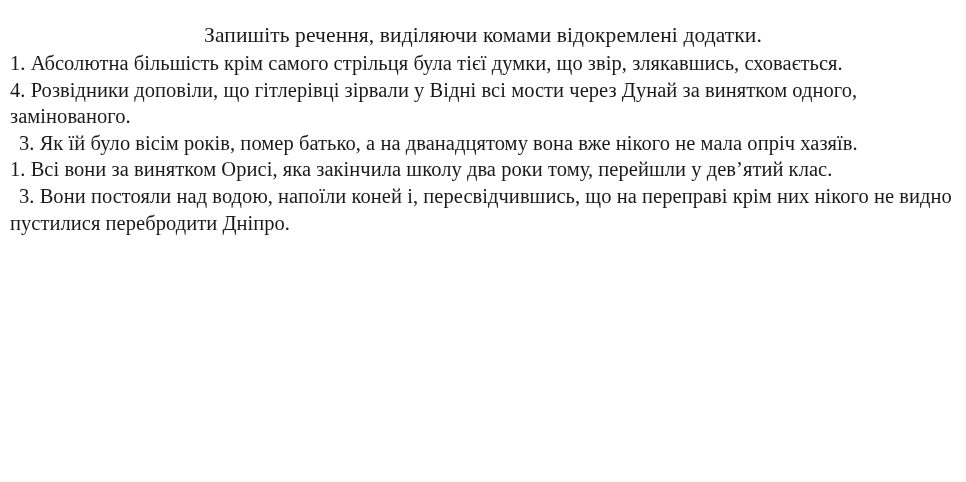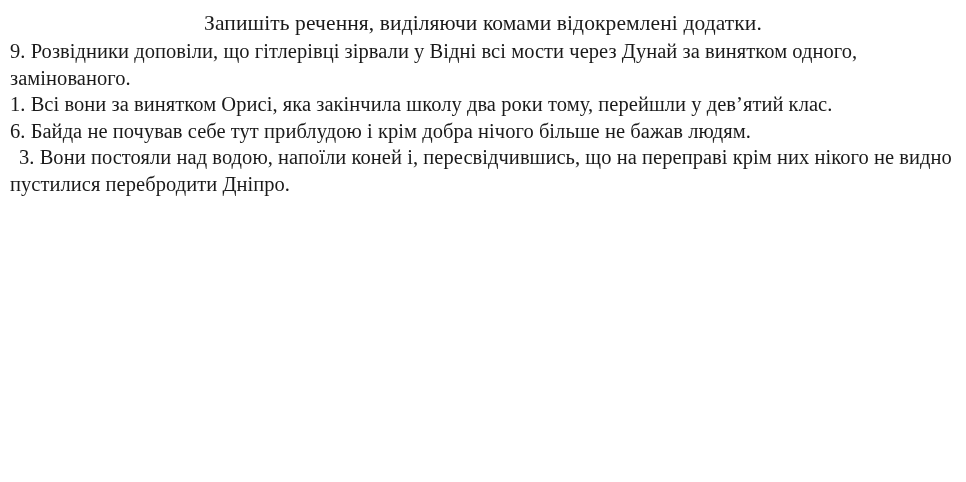--- a/index.html
+++ b/index.html
@@ -11,21 +11,21 @@
     height: 482px;
     background: #ffffff;
     font-family: "Liberation Serif", "DejaVu Serif", serif;
     color: #1a1a1a;
     overflow: hidden;
   }
   .page {
     width: 966px;
     height: 482px;
     box-sizing: border-box;
-    padding: 10px 10px 0 10px;
+    padding: 22px 10px 0 10px;
   }
   .title {
     font-size: 21.5px;
     line-height: 27px;
     text-align: center;
     font-weight: normal;
     margin: 0 0 1px 0;
     padding: 0 10px;
     letter-spacing: 0.1px;
   }
@@ -46,18 +46,19 @@
   .indented {
     text-indent: 9px;
   }
 </style>
 </head>
 <body>
 
 <div class="page">
   <div class="title">Запишіть речення, виділяючи комами відокремлені додатки.</div>
   <div class="exercise-list">
-    <p class="exercise-item">9. Розвідники доповіли, що гітлерівці зірвали у Відні всі мости через Дунай за винятком одного, замінованого.</p>
+    <p class="exercise-item">1. Абсолютна більшість крім самого стрільця була тієї думки, що звір, злякавшись, сховається.</p>
+    <p class="exercise-item">4. Розвідники доповіли, що гітлерівці зірвали у Відні всі мости через Дунай за винятком одного, замінованого.</p>
+    <p class="exercise-item indented">3. Як їй було вісім років, помер батько, а на дванадцятому вона вже нікого не мала опріч хазяїв.</p>
     <p class="exercise-item">1. Всі вони за винятком Орисі, яка закінчила школу два роки тому, перейшли у дев’ятий клас.</p>
-    <p class="exercise-item">6. Байда не почував себе тут приблудою і крім добра нічого більше не бажав людям.</p>
     <p class="exercise-item indented">3. Вони постояли над водою, напоїли коней і, пересвідчившись, що на переправі крім них нікого не видно пустилися перебродити Дніпро.</p>
   </div>
 </div>
 
 </body></html>

